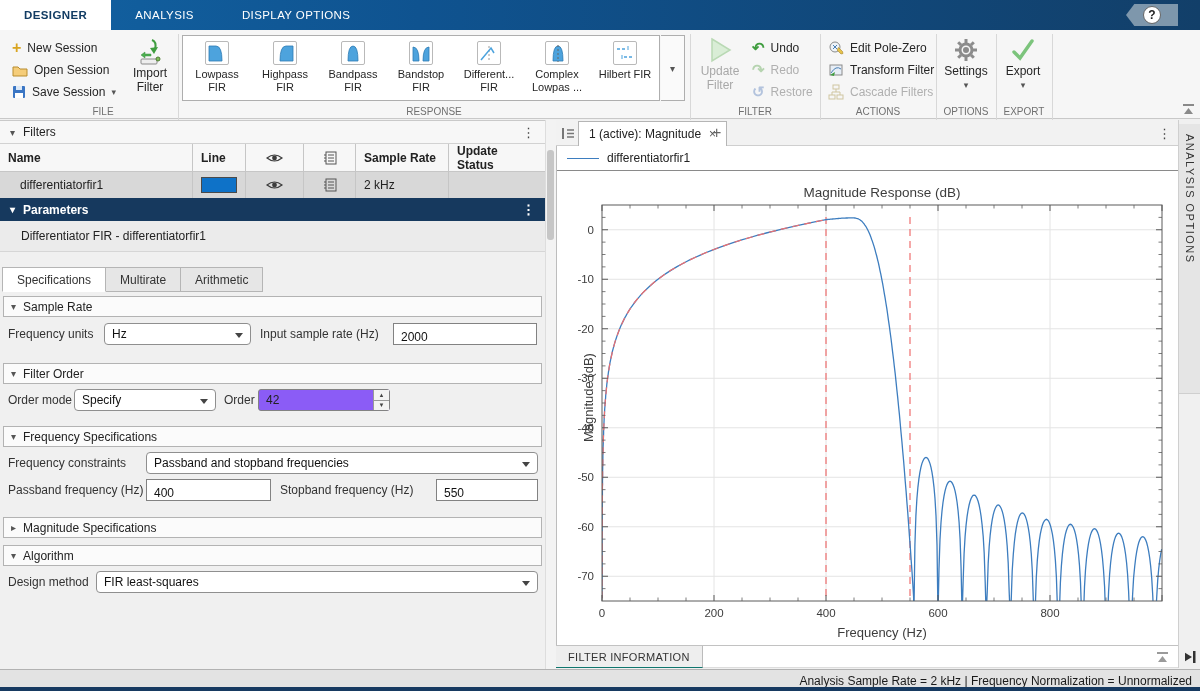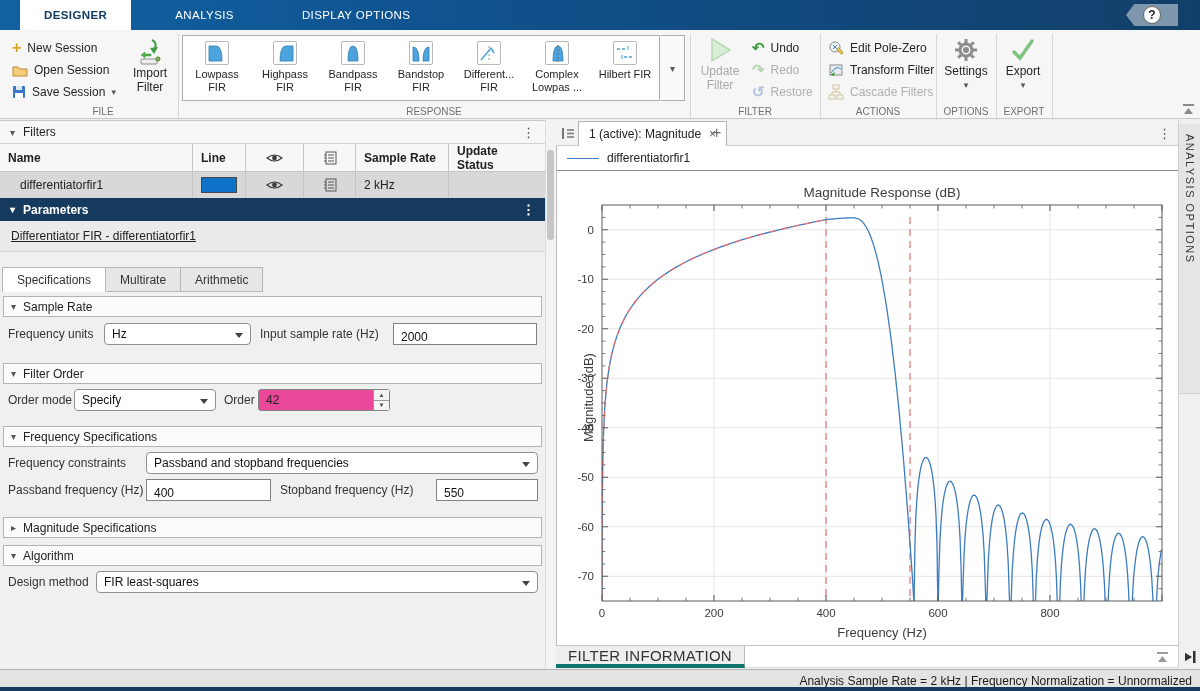--- a/index.html
+++ b/index.html
@@ -3,21 +3,21 @@
 <meta charset="utf-8">
 <style>
   * { margin:0; padding:0; box-sizing:border-box; }
   html,body { width:1200px; height:691px; overflow:hidden; }
   body { font-family:"Liberation Sans", sans-serif; font-size:12px; color:#222; background:#f0f0f0; position:relative; }
   .abs { position:absolute; }
   .flex { display:flex; align-items:center; }
 
   
   #titlebar { left:0; top:0; width:1200px; height:30px; background:linear-gradient(90deg,#1262a2 0%,#0f5390 35%,#123f69 100%); }
-  .tb-tab { height:30px; display:flex; align-items:center; justify-content:center; color:#fff; font-size:11.5px; letter-spacing:.4px; padding:5px 24px; cursor:default;margin-left:20px; }
+  .tb-tab { height:30px; display:flex; align-items:center; justify-content:center; color:#fff; font-size:11.5px; letter-spacing:.4px; padding:5px 24px; cursor:default; }
   .tb-tab.active { background:#fff; color:#123c63; font-weight:bold; }
   #help-chip { right:22px; top:4px; width:52px; height:22px; background:#7e97ac; clip-path:polygon(0 50%,16% 0,100% 0,100% 100%,16% 100%); display:flex; align-items:center; justify-content:center; }
   #help-circle { width:18px; height:18px; border-radius:50%; background:#fff; border:1px solid #666; color:#222; font-weight:bold; font-size:12px; display:flex; align-items:center; justify-content:center; }
 
   
   #ribbon { left:0; top:30px; width:1200px; height:89px; background:#f6f6f6; border-bottom:1px solid #c8c8c8; }
   .rib-sep { position:absolute; top:4px; height:98px; width:1px; background:#d8d8d8; }
   .sec-label { position:absolute; top:76px; font-size:10px; color:#707070; text-align:center; }
   .rib-item { position:absolute; display:flex; align-items:center; gap:6px; font-size:12px; color:#262626; height:20px; cursor:default; }
   .rib-item.disabled { color:#b0b0b0; }
@@ -36,50 +36,50 @@
   .kebab { margin-left:auto; margin-right:10px; color:#444; font-size:13px; letter-spacing:0; }
   #filters-table { left:0; top:23px; width:545px; }
   .ft-row { display:grid; grid-template-columns:193px 53px 58px 52px 93px auto; border-bottom:1px solid #c6c6c6; }
   .ft-row > div { border-right:1px solid #c6c6c6; padding:0 8px; display:flex; align-items:center; height:27px; background:#f7f7f7; }
   .ft-row.data > div { height:26px; background:#d8d8d8; }
   .ft-row > div:last-child { border-right:none; }
   .ft-head { font-weight:bold; }
   #params-header { left:0; top:77px; width:545px; height:23px; background:#16395e; color:#fff; display:flex; align-items:center; font-weight:bold; }
   #params-header .tri { color:#fff; }
   #params-header .kebab { color:#fff; }
-  #params-subtitle { left:0; top:100px; width:545px; height:31px; background:#ebebeb; border-bottom:1px solid #d6d6d6; display:flex; align-items:center; padding-left:11px;text-decoration:underline; }
+  #params-subtitle { left:0; top:100px; width:545px; height:31px; background:#ebebeb; border-bottom:1px solid #d6d6d6; display:flex; align-items:center; padding-left:21px; }
   .ptab { height:25px; padding:0 14px; display:flex; align-items:center; border:1px solid #b5b5b5; border-left:none; background:#e6e6e6; color:#333; }
   .ptab:first-child { border-left:1px solid #b5b5b5; }
   .ptab.active { background:#fff; border-bottom:1px solid #fff; }
   .sec-hdr { position:absolute; left:3px; width:539px; height:21px; border:1px solid #b3b3b3; background:#fbfbfb; display:flex; align-items:center; font-size:12px; color:#222; }
   .sec-hdr .tri { margin:0 7px 0 7px; }
   .frm-label { position:absolute; font-size:12px; color:#333; height:22px; display:flex; align-items:center; }
   .dd { position:absolute; height:22px; border:1px solid #8f8f8f; border-radius:4px; background:#fff; display:flex; align-items:center; padding:0 20px 0 7px; font-size:12px; color:#111; }
   .dd:after { content:""; position:absolute; right:7px; top:9px; border:4px solid transparent; border-top:5px solid #444; }
   .inp { position:absolute; height:22px; border:1px solid #828282; background:#fff; display:flex; align-items:flex-end; padding:0 7px; font-size:12px; color:#111; }
-  .spin { position:absolute; height:22px; border:1px solid #828282; border-radius:3px; background:#ec4899; display:flex; }
+  .spin { position:absolute; height:22px; border:1px solid #828282; border-radius:3px; background:#8b5cf6; display:flex; }
   .spin .val { flex:1; display:flex; align-items:center; padding-left:7px; }
   .spin .btns { width:16px; border-left:1px solid #999; display:flex; flex-direction:column; }
   .spin .btns div { flex:1; display:flex; align-items:center; justify-content:center; font-size:6px; color:#444; background:#f3f3f3; }
   .spin .btns div:first-child { border-bottom:1px solid #999; }
   #lp-scroll { left:545px; top:120px; width:11px; height:549px; background:#f3f3f3; border-left:1px solid #ddd; }
   #lp-thumb { left:547px; top:150px; width:7px; height:90px; background:#c6c6c6; border-radius:3px; }
 
   
   #plot-panel { left:556px; top:120px; width:622px; height:548px; background:#fff; border-top:1px solid #c9c9c9; border-left:1px solid #bdbdbd; }
   #ptab-strip { left:556px; top:120px; width:622px; height:26px; background:#f2f2f2; border-bottom:1px solid #cfcfcf; }
   #plot-tab { left:578px; top:121px; height:25px; background:#fff; border:1px solid #b5b5b5; border-bottom:none; display:flex; align-items:center; padding:0 10px; gap:8px; }
   #legend-row { left:557px; top:146px; width:621px; height:25px; background:#fff; border-bottom:1px solid #8a8a8a; display:flex; align-items:center; }
   #legend-line { width:32px; height:0; border-top:1.6px solid #3d7dbf; margin-left:10px; margin-right:8px; }
   #chart-title { left:602px; top:185px; width:560px; text-align:center; font-size:13.5px; color:#3d3d3d; }
   #chart-xlabel { left:602px; top:625px; width:560px; text-align:center; font-size:13px; color:#3d3d3d; }
   #chart-ylabel { left:508px; top:390px; width:160px; text-align:center; font-size:13px; color:#3d3d3d; transform:rotate(-90deg); transform-origin:center; }
   #mag-svg text { font-family:"Liberation Sans",sans-serif; font-size:11.5px; fill:#3d3d3d; }
   #fi-bar { left:556px; top:645px; width:622px; height:23px; background:#fff; border-top:1px solid #c2c2c2; display:flex; align-items:stretch; }
-  #fi-tab { background:#eeeeee; border-right:1px solid #bbb; border-bottom:4px solid #0f766e; display:flex; align-items:center; padding:0 12px; font-size:15px; color:#333; letter-spacing:.3px; }
+  #fi-tab { background:#eeeeee; border-right:1px solid #bbb; border-bottom:1px solid #0f766e; display:flex; align-items:center; padding:0 12px; font-size:11px; color:#333; letter-spacing:.3px; }
 
   
   #right-rail { left:1178px; top:120px; width:22px; height:548px; background:#f0f0f0; border-left:1px solid #cfcfcf; }
   #ao-tab { left:1179px; top:124px; width:21px; height:270px; background:#e5e5e5; border-bottom:1px solid #cfcfcf; display:flex; justify-content:center; padding-top:10px; }
   #ao-text { writing-mode:vertical-rl; font-size:11px; color:#333; letter-spacing:1.5px; }
 
   
   #statusbar { left:0; top:669px; width:1200px; height:22px; background:#e3e3e3; border-top:1px solid #b2b2b2; display:flex; align-items:center; justify-content:flex-end; padding-right:8px; color:#1a1a1a; }
   #bottom-edge { left:0; top:687px; width:1200px; height:4px; background:#173a61; }
 

